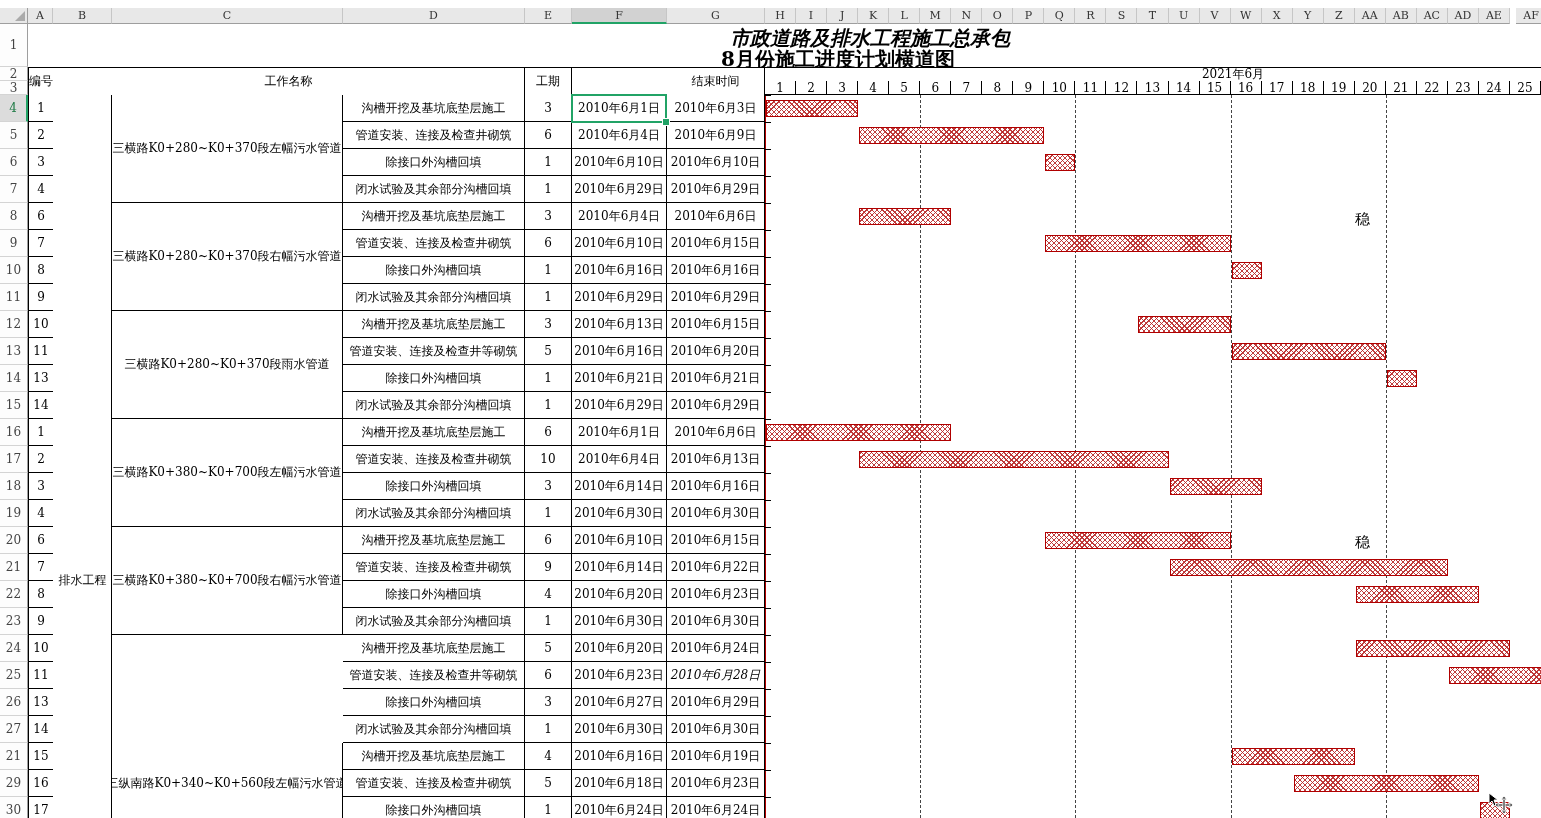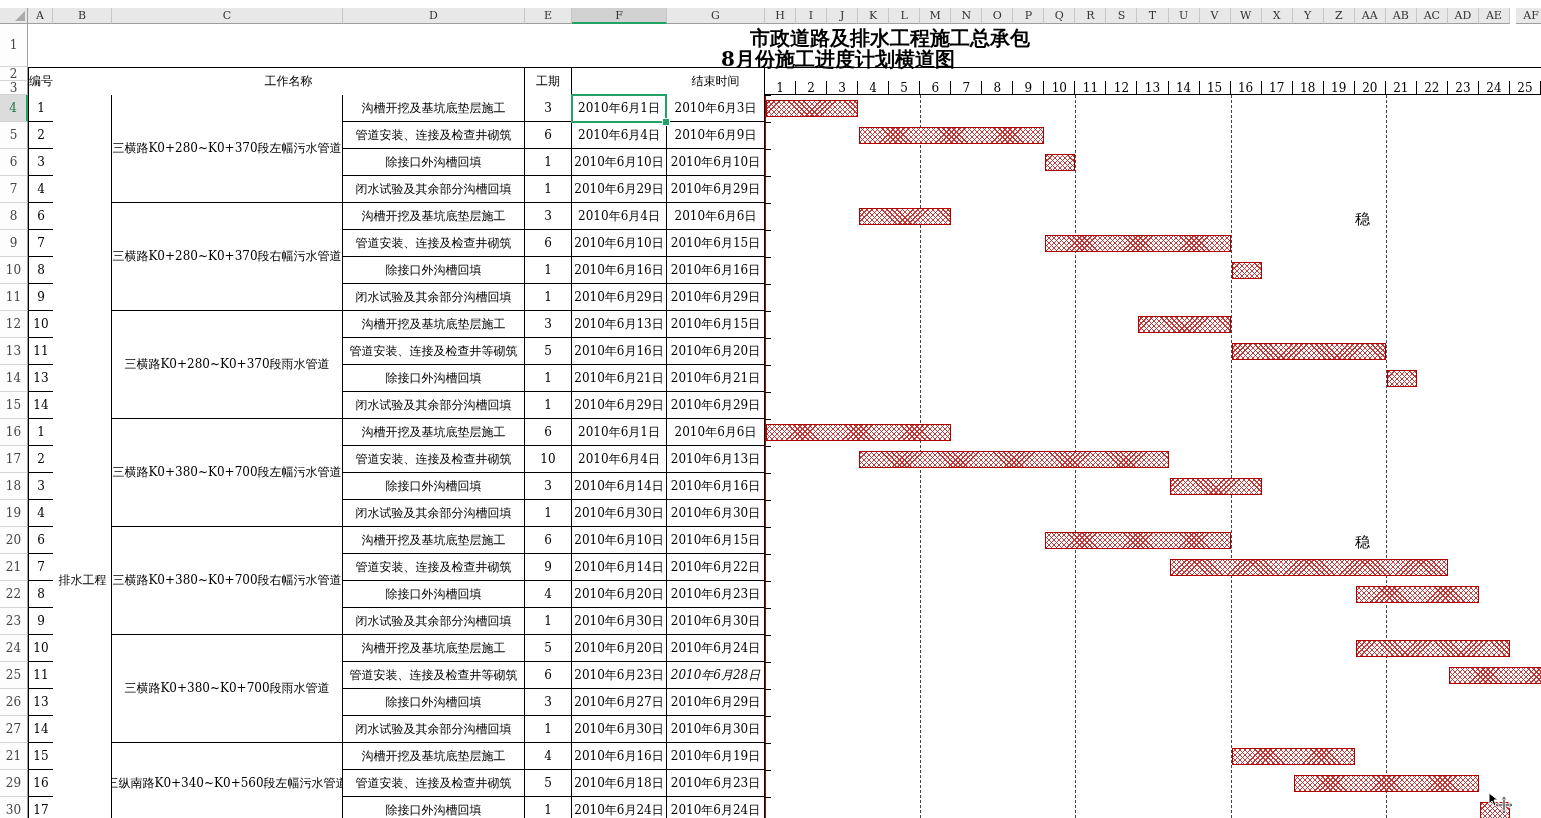--- a/index.html
+++ b/index.html
@@ -19,21 +19,21 @@
   .rh.sel{background:#dcdcdc;color:#1e7a45;border-right:2px solid #21a366;}
   
   .tcell{position:absolute;box-sizing:border-box;border-right:1px solid #000;border-bottom:1px solid #000;
       display:flex;align-items:center;justify-content:center;font-size:12px;color:#000;
       white-space:nowrap;overflow:hidden;background:#fff;}
   .nobg{background:transparent;}
   .frame{position:absolute;background:#000;}
   
   .title1,.title2{position:absolute;transform:translateX(-50%);font-weight:bold;font-size:20px;
       color:#000;white-space:nowrap;font-family:"DejaVu Serif","Liberation Serif",serif;}
-  .title1{left:890px;top:25px;}
+  .title1{left:870px;top:25px;font-style:italic;}
   .title2{left:838px;top:46px;}
   
   .dash{position:absolute;top:95px;bottom:0;width:0;border-left:1px dashed #444;z-index:1;}
   .redline{position:absolute;left:765px;top:95px;bottom:0;width:1px;background:#b30000;z-index:1;}
   .tick{position:absolute;width:6px;height:1px;background:#000;z-index:1;}
   .bar{position:absolute;height:17px;box-sizing:border-box;border:1px solid #b00000;z-index:2;
       background:
         repeating-linear-gradient(45deg, rgba(185,40,40,.9) 0 1px, rgba(0,0,0,0) 1px 3.6px),
         repeating-linear-gradient(-45deg, rgba(185,40,40,.9) 0 1px, rgba(0,0,0,0) 1px 3.6px),
         #fff;}
@@ -128,20 +128,21 @@
     <div class="rh" style="top: 743px; height: 27px;">21</div>
     <div class="rh" style="top: 770px; height: 27px;">29</div>
     <div class="rh" style="top: 797px; height: 27px;">30</div>
     <div class="frame" style="left: 28px; top: 67px; width: 1513px; height: 1px;"></div>
     <div class="frame" style="left: 28px; top: 67px; width: 1px; height: 751px;"></div>
     <div class="tcell" style="left: 29px; top: 68px; width: 25px; height: 28px;">编号</div>
     <div class="tcell" style="left: 53px; top: 68px; width: 472px; height: 28px;">工作名称</div>
     <div class="tcell" style="left: 525px; top: 68px; width: 47px; height: 28px;">工期</div>
     <div class="tcell" style="left: 572px; top: 68px; width: 95px; height: 28px; margin-top: 38px;">开始时间</div>
     <div class="tcell" style="left: 667px; top: 68px; width: 98px; height: 28px;">结束时间</div>
+    <div class="tcell" style="left: 765px; top: 68px; width: 776px; height: 14px; border-right: none; text-indent: 160px;">2021年6月</div>
     <div class="tcell" style="left: 765px; top: 81px; width: 31.04px; height: 14px; font-size: 12px;">1</div>
     <div class="tcell" style="left: 796.04px; top: 81px; width: 31.04px; height: 14px; font-size: 12px;">2</div>
     <div class="tcell" style="left: 827.08px; top: 81px; width: 31.04px; height: 14px; font-size: 12px;">3</div>
     <div class="tcell" style="left: 858.12px; top: 81px; width: 31.04px; height: 14px; font-size: 12px;">4</div>
     <div class="tcell" style="left: 889.16px; top: 81px; width: 31.04px; height: 14px; font-size: 12px;">5</div>
     <div class="tcell" style="left: 920.2px; top: 81px; width: 31.04px; height: 14px; font-size: 12px;">6</div>
     <div class="tcell" style="left: 951.24px; top: 81px; width: 31.04px; height: 14px; font-size: 12px;">7</div>
     <div class="tcell" style="left: 982.28px; top: 81px; width: 31.04px; height: 14px; font-size: 12px;">8</div>
     <div class="tcell" style="left: 1013.32px; top: 81px; width: 31.04px; height: 14px; font-size: 12px;">9</div>
     <div class="tcell" style="left: 1044.36px; top: 81px; width: 31.04px; height: 14px; font-size: 12px;">10</div>
@@ -295,21 +296,20 @@
     <div class="tcell" style="left: 525px; top: 797px; width: 47px; height: 27px;">1</div>
     <div class="tcell" style="left: 572px; top: 797px; width: 95px; height: 27px;">2010年6月24日</div>
     <div class="tcell" style="left: 667px; top: 797px; width: 98px; height: 27px;">2010年6月24日</div>
     <div class="tcell" style="left: 53px; top: 95px; width: 59px; height: 733px; border-bottom: none; align-items: flex-start;"></div>
     <div class="nobg" style="position: absolute; left: 53px; top: 567px; width: 59px; height: 27px; display: flex; align-items: center; justify-content: center; font-size: 12px;">排水工程</div>
     <div class="tcell" style="left: 112px; top: 95px; width: 231px; height: 108px;">三横路K0+280~K0+370段左幅污水管道</div>
     <div class="tcell" style="left: 112px; top: 203px; width: 231px; height: 108px;">三横路K0+280~K0+370段右幅污水管道</div>
     <div class="tcell" style="left: 112px; top: 311px; width: 231px; height: 108px;">三横路K0+280~K0+370段雨水管道</div>
     <div class="tcell" style="left: 112px; top: 419px; width: 231px; height: 108px;">三横路K0+380~K0+700段左幅污水管道</div>
     <div class="tcell" style="left: 112px; top: 527px; width: 231px; height: 108px;">三横路K0+380~K0+700段右幅污水管道</div>
-    <div class="tcell" style="left: 112px; top: 635px; width: 231px; height: 108px;">三横路K0+380~K0+700段雨水管道</div>
     <div class="tcell" style="left: 112px; top: 743px; width: 231px; height: 81px;">三纵南路K0+340~K0+560段左幅污水管道</div>
     <div class="dash" style="left: 920.2px;"></div>
     <div class="dash" style="left: 1075.4px;"></div>
     <div class="dash" style="left: 1230.6px;"></div>
     <div class="dash" style="left: 1385.8px;"></div>
     <div class="redline"></div>
     <div class="tick" style="left: 765px; top: 95px;"></div>
     <div class="tick" style="left: 765px; top: 122px;"></div>
     <div class="tick" style="left: 765px; top: 149px;"></div>
     <div class="tick" style="left: 765px; top: 176px;"></div>

